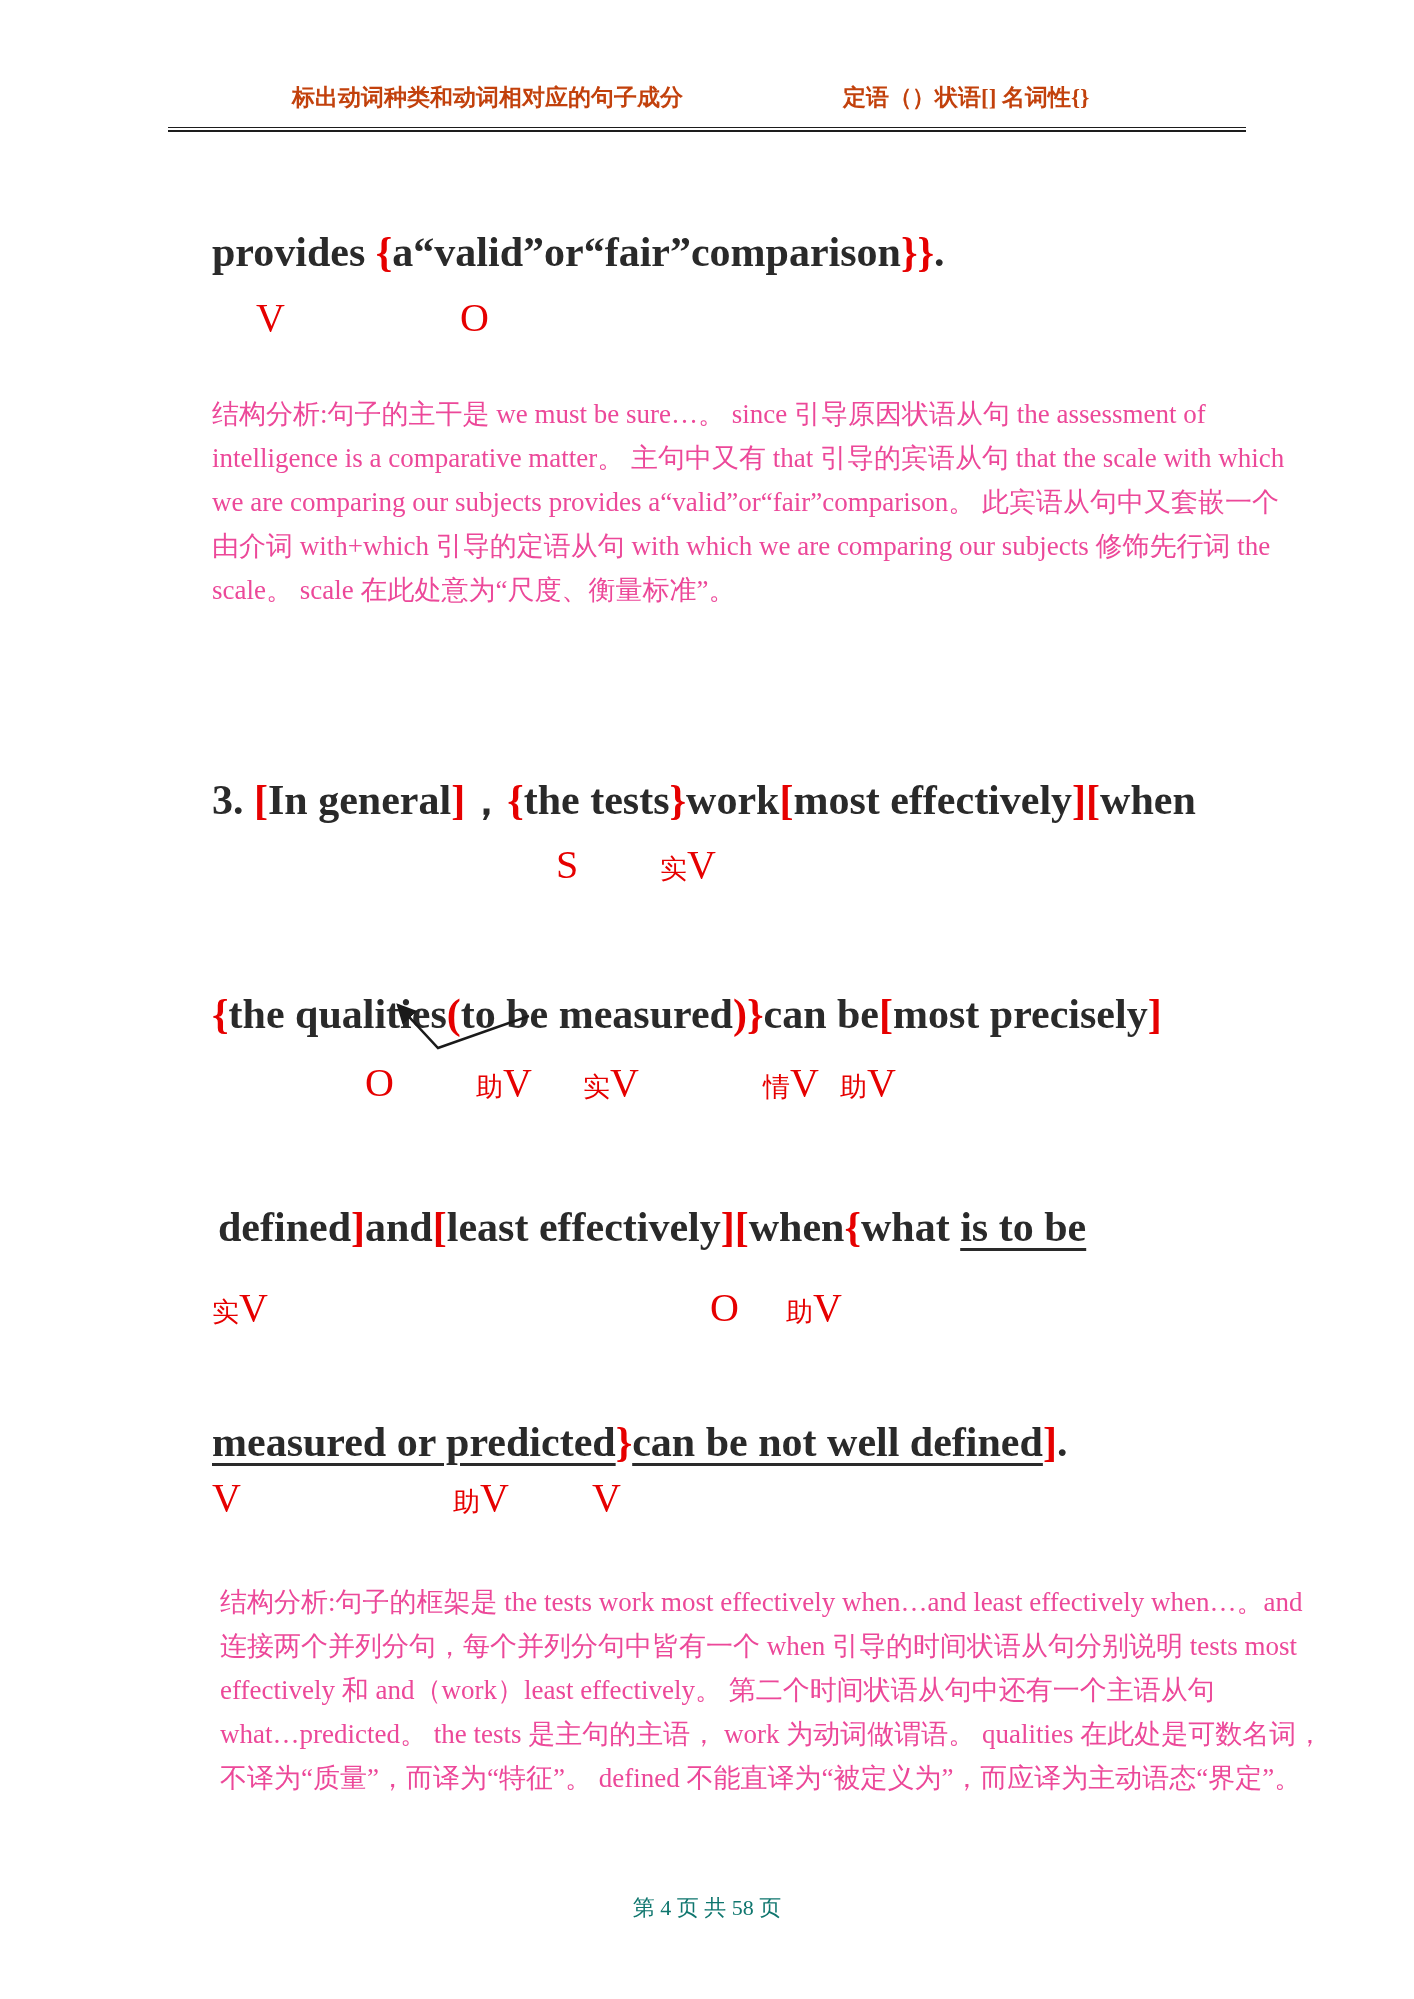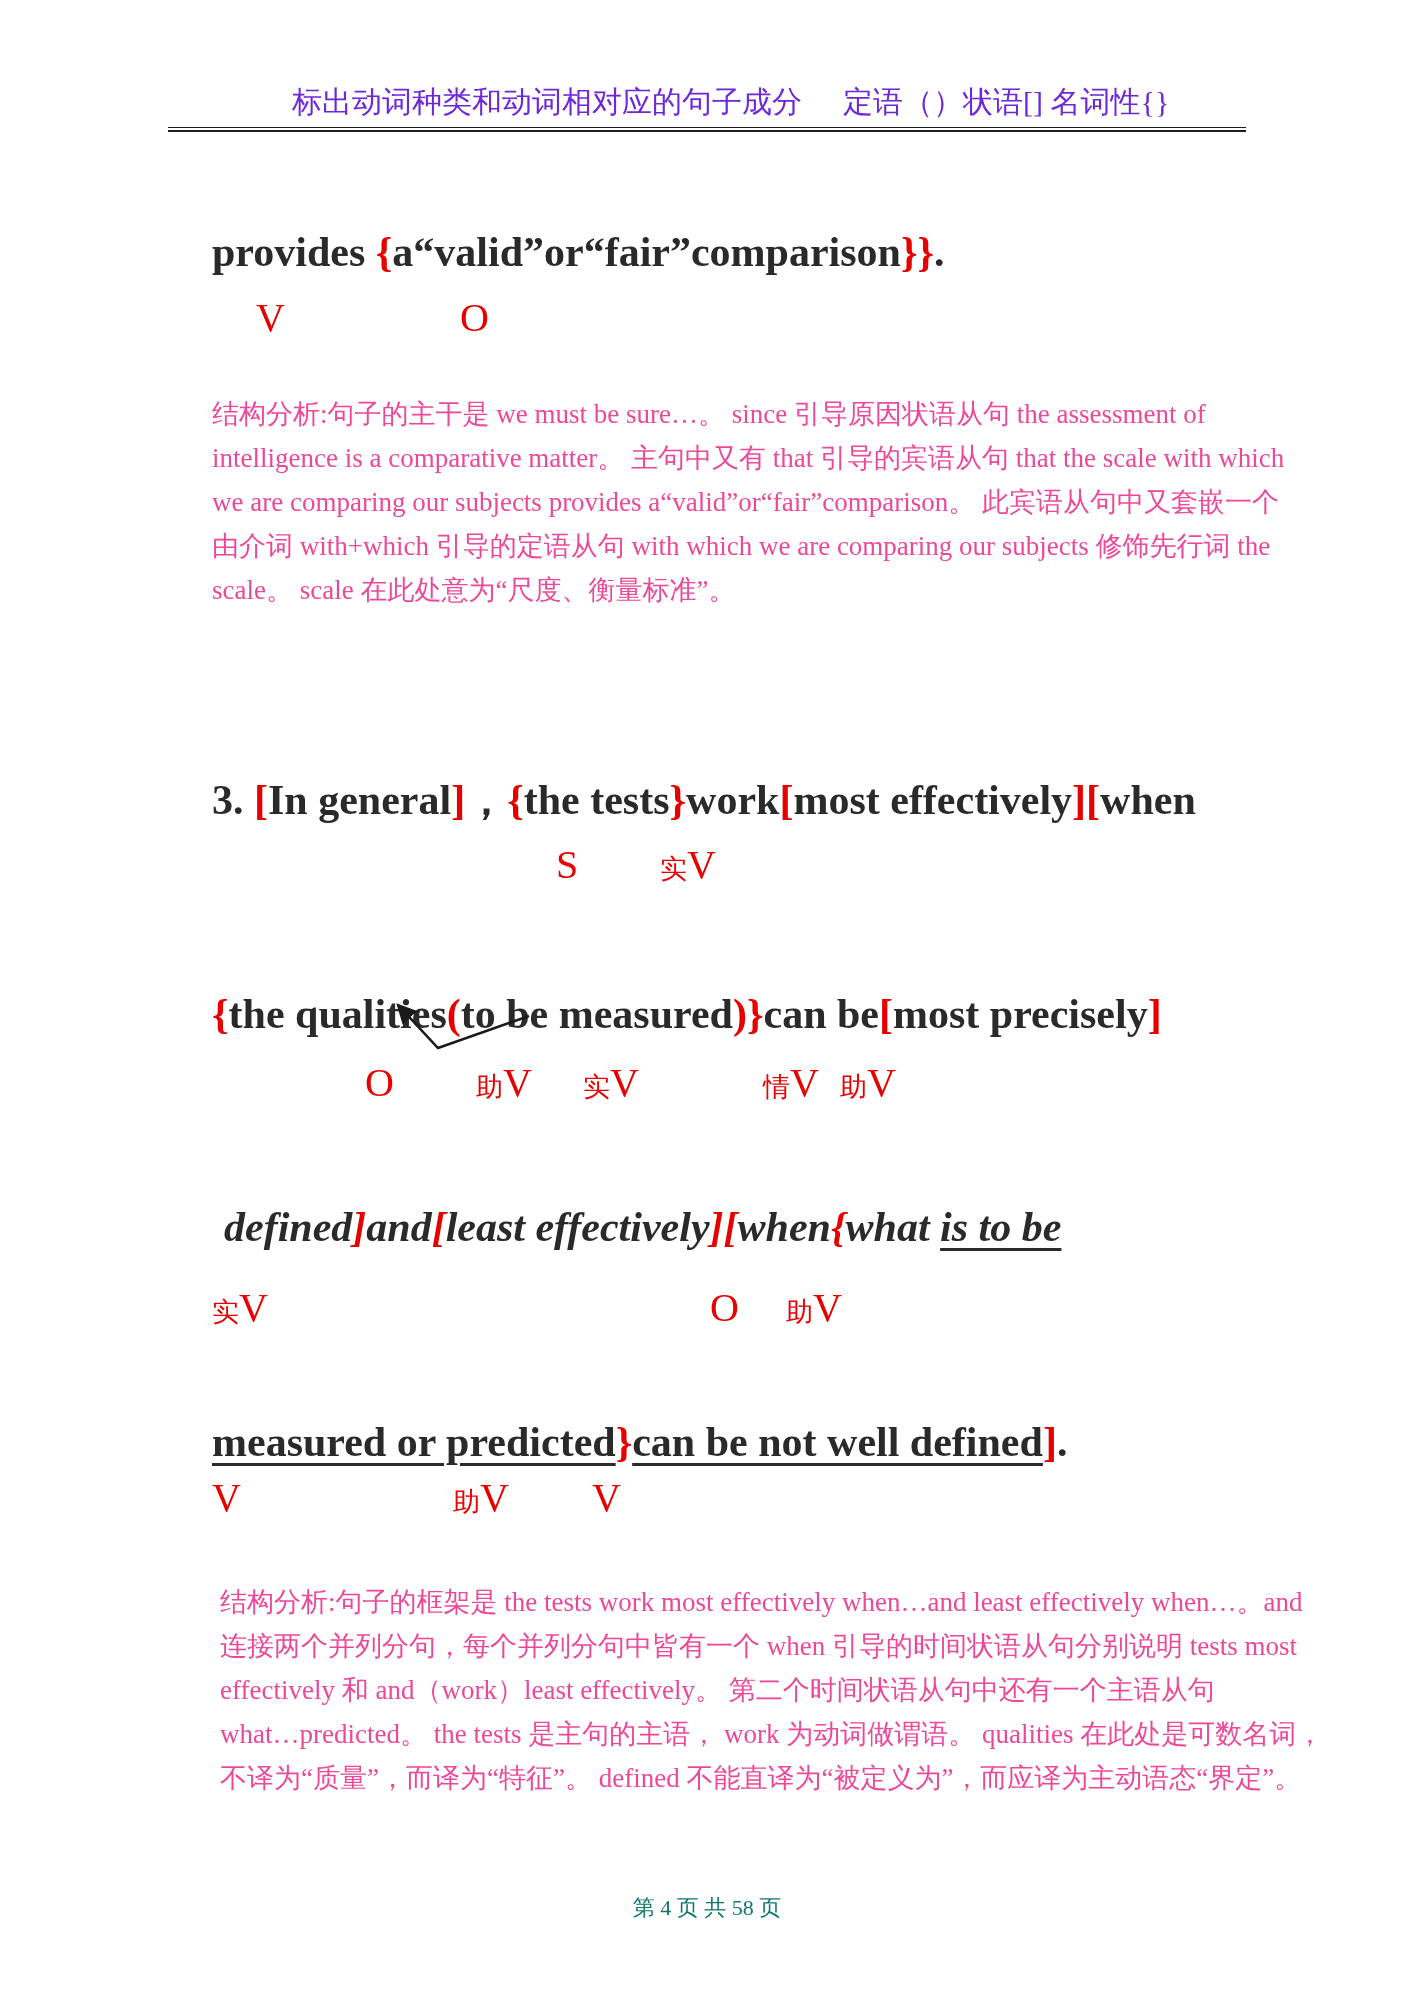--- a/index.html
+++ b/index.html
@@ -3,21 +3,21 @@
 <meta charset="utf-8">
 <style>
   html,body{margin:0;padding:0;background:#ffffff;}
   .page{
     position:relative;width:1414px;height:1999px;background:#ffffff;
     font-family:"Liberation Serif","DejaVu Serif",serif;color:#222;
     overflow:hidden;margin:0 auto;
   }
   .abs{position:absolute;}
   .nowrap{white-space:nowrap;}
-  .hdr{font-size:30px;font-weight:400;color:#6d28d9;line-height:1.2;}
+  .hdr{font-size:23px;font-weight:700;color:#c2410c;line-height:1.2;}
   .rule{background:#1d1d1d;}
   .bigh{font-size:42px;font-weight:700;color:#2a2a2a;line-height:56px;letter-spacing:0;margin-top:36px;}
   .red{color:#e60000;}
   .ul{text-decoration:underline;text-decoration-thickness:3px;text-underline-offset:7px;}
   .lbl{line-height:1;color:#e60000;font-size:40px;}
   .lbl .sm{font-size:27px;}
   .para{font-size:27px;line-height:44px;color:#ec4899;}
   .para .ln{white-space:nowrap;}
   .footer{font-size:22px;color:#0f766e;text-align:center;width:1414px;}
 </style>
@@ -59,21 +59,21 @@
     </defs>
     <polyline points="149,23 58,55 18,12" fill="none" stroke="#1a1a1a" stroke-width="2.5" marker-end="url(#ah)"></polyline>
   </svg>
 
   <span class="abs lbl" style="left:365px;top:1063px;">O</span>
   <span class="abs lbl" style="left:476px;top:1063px;"><span class="sm">助</span><span>V</span></span>
   <span class="abs lbl" style="left:583px;top:1063px;"><span class="sm">实</span><span>V</span></span>
   <span class="abs lbl" style="left:763px;top:1063px;"><span class="sm">情</span><span>V</span></span>
   <span class="abs lbl" style="left:840px;top:1063px;"><span class="sm">助</span><span>V</span></span>
 
-  <div class="abs bigh nowrap" style="left:224px;top:1163px;font-style:italic;"><span>defined</span><span class="red">]</span><span>and</span><span class="red">[</span><span>least effectively</span><span class="red">]</span><span class="red">[</span><span>when</span><span class="red">{</span><span>what </span><span class="ul">is to be</span></div>
+  <div class="abs bigh nowrap" style="left:218px;top:1163px;"><span>defined</span><span class="red">]</span><span>and</span><span class="red">[</span><span>least effectively</span><span class="red">]</span><span class="red">[</span><span>when</span><span class="red">{</span><span>what </span><span class="ul">is to be</span></div>
 
   <span class="abs lbl" style="left:212px;top:1288px;"><span class="sm">实</span><span>V</span></span>
   <span class="abs lbl" style="left:710px;top:1288px;">O</span>
   <span class="abs lbl" style="left:786px;top:1288px;"><span class="sm">助</span><span>V</span></span>
 
   <div class="abs bigh nowrap" style="left:212px;top:1378px;"><span class="ul">measured or predicted</span><span class="red">}</span><span class="ul">can be not well defined</span><span class="red">]</span><span>.</span></div>
 
   <span class="abs lbl" style="left:212px;top:1478px;">V</span>
   <span class="abs lbl" style="left:453px;top:1478px;"><span class="sm">助</span><span>V</span></span>
   <span class="abs lbl" style="left:592px;top:1478px;">V</span>

